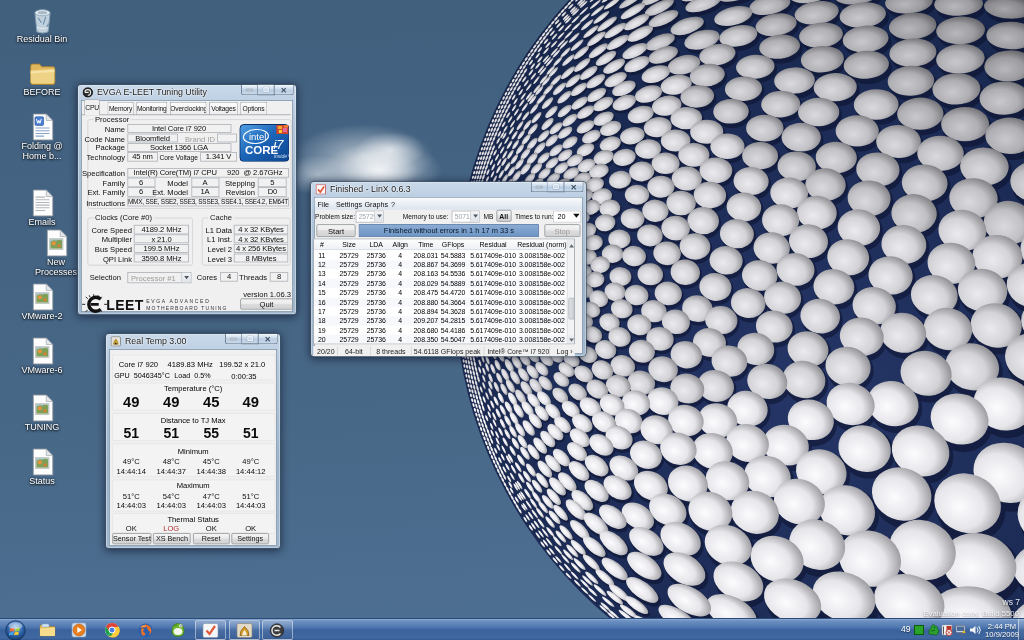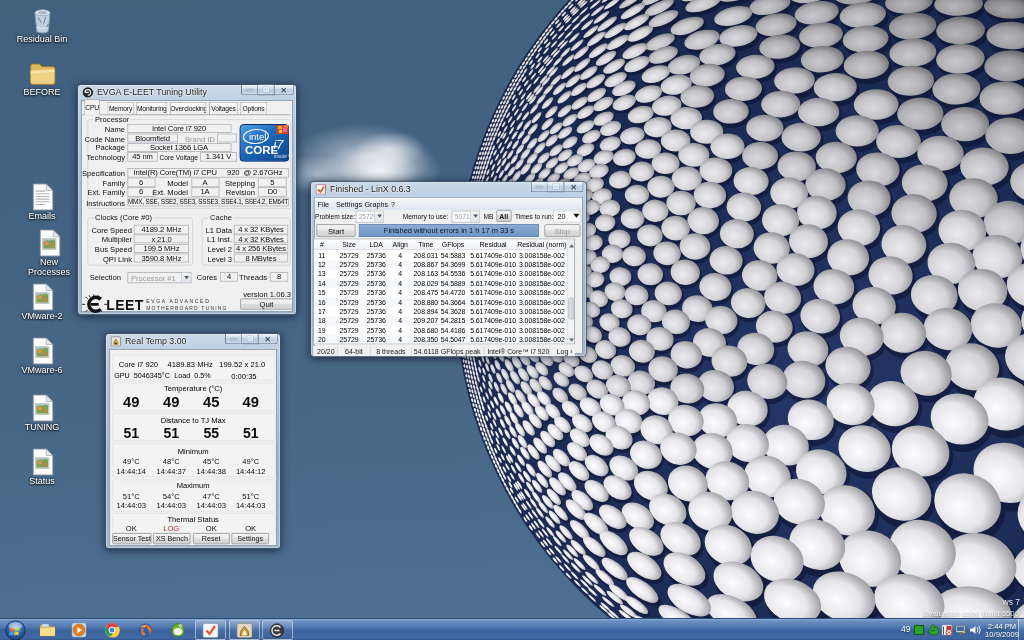--- a/index.html
+++ b/index.html
@@ -1874,31 +1874,43 @@
       <div>Residual Bin</div>
     </div>
     <div class="dico" style="left:10px;top:59px">
       <svg width="29" height="28" viewBox="0 0 27 26">
         <path d="M2.5 6.5 q0-1.8 1.8-1.8 h6.4 l2.2 2.4 h10.3 q1.8 0 1.8 1.8 v13 q0 1.8-1.8 1.8 H4.3 q-1.8 0-1.8-1.8 z" fill="#dfb75c" stroke="#a8802c" stroke-width=".8"></path>
         <path d="M2.5 10.5 L24.5 9 v12 q0 1.8-1.8 1.8 H4.3 q-1.8 0-1.8-1.8 z" fill="#eed386"></path>
         <path d="M2.5 11.5 L24.5 10 v2 L2.5 13.5z" fill="#f6e4a8"></path>
       </svg>
       <div>BEFORE</div>
     </div>
-    <div class="dico" style="left:10px;top:183px">
+    <div class="dico" style="left:10px;top:113px">
+      <svg width="29" height="28" viewBox="0 0 27 26">
+        <path d="M5 1 h12 l6 6 v18 h-18 z" fill="#fdfdfd" stroke="#9aa0a6" stroke-width=".8"></path>
+        <path d="M17 1 l6 6 h-6 z" fill="#e4e7ea" stroke="#9aa0a6" stroke-width=".6"></path>
+        <rect x="6.5" y="3.5" width="8" height="8" rx="1" fill="#4a7dd4" stroke="#2a55a0" stroke-width=".6"></rect>
+        <path d="M7.8 5.5 l1.3 4 1-2.7 1 2.7 1.3-4" stroke="#fff" stroke-width=".9" fill="none"></path>
+        <g stroke="#8aa5cc" stroke-width="1">
+          <path d="M7 14 h13 M7 16.5 h13 M7 19 h13 M7 21.5 h8"></path>
+        </g>
+      </svg>
+      <div>Folding @<br>Home b...</div>
+    </div>
+    <div class="dico" style="left:10px;top:189px">
       <svg width="29" height="28" viewBox="0 0 27 26">
         <path d="M5 1 h12 l6 6 v18 h-18 z" fill="#fdfdfd" stroke="#9aa0a6" stroke-width=".8"></path>
         <path d="M17 1 l6 6 h-6 z" fill="#e4e7ea" stroke="#9aa0a6" stroke-width=".6"></path>
         <g stroke="#b2b6ba" stroke-width="1">
           <path d="M7 7.5 h9 M7 10 h13 M7 12.5 h13 M7 15 h13 M7 17.5 h13 M7 20 h9"></path>
         </g>
       </svg>
       <div>Emails</div>
     </div>
-    <div class="dico" style="left:17px;top:229px">
+    <div class="dico" style="left:24px;top:229px">
       <svg width="29" height="28" viewBox="0 0 27 26">
         <path d="M5 1 h12 l6 6 v18 h-18 z" fill="#fdfdfd" stroke="#9aa0a6" stroke-width=".8"></path>
         <path d="M17 1 l6 6 h-6 z" fill="#e4e7ea" stroke="#9aa0a6" stroke-width=".6"></path>
         <rect x="7" y="9" width="12.5" height="10" fill="#e8e8e8" stroke="#b5b8bb" stroke-width=".7"></rect>
         <rect x="7.8" y="9.8" width="11" height="8.4" fill="#7f9e56"></rect>
         <circle cx="11" cy="13.2" r="1.9" fill="#e8923e"></circle>
         <circle cx="15.8" cy="15.6" r="1.5" fill="#d87f35"></circle>
         <path d="M7.8 12 q3-2.5 5.5-1 q3-2 5.5 0 v-1.2 h-11 z" fill="#a8c8e0"></path>
       </svg>
       <div>New<br>Processes</div>

